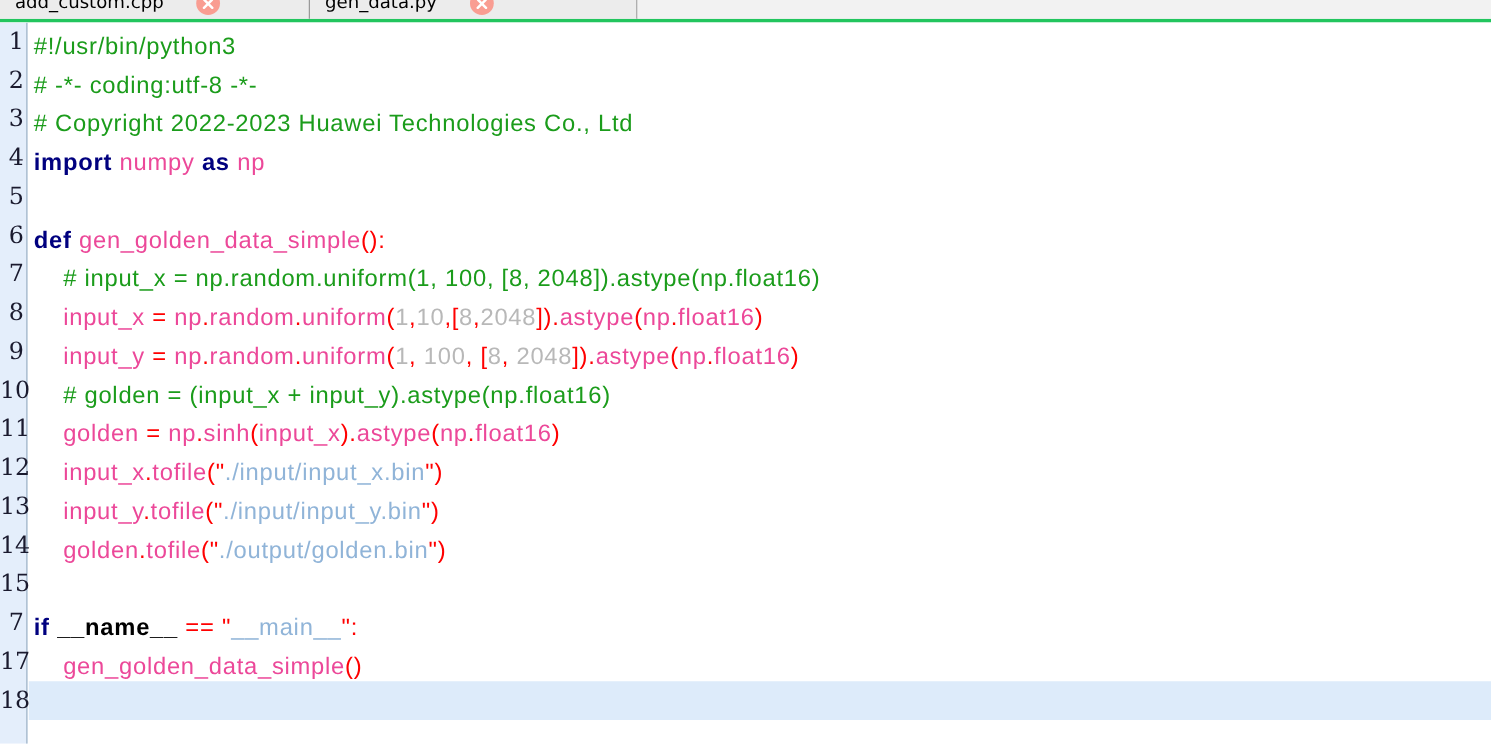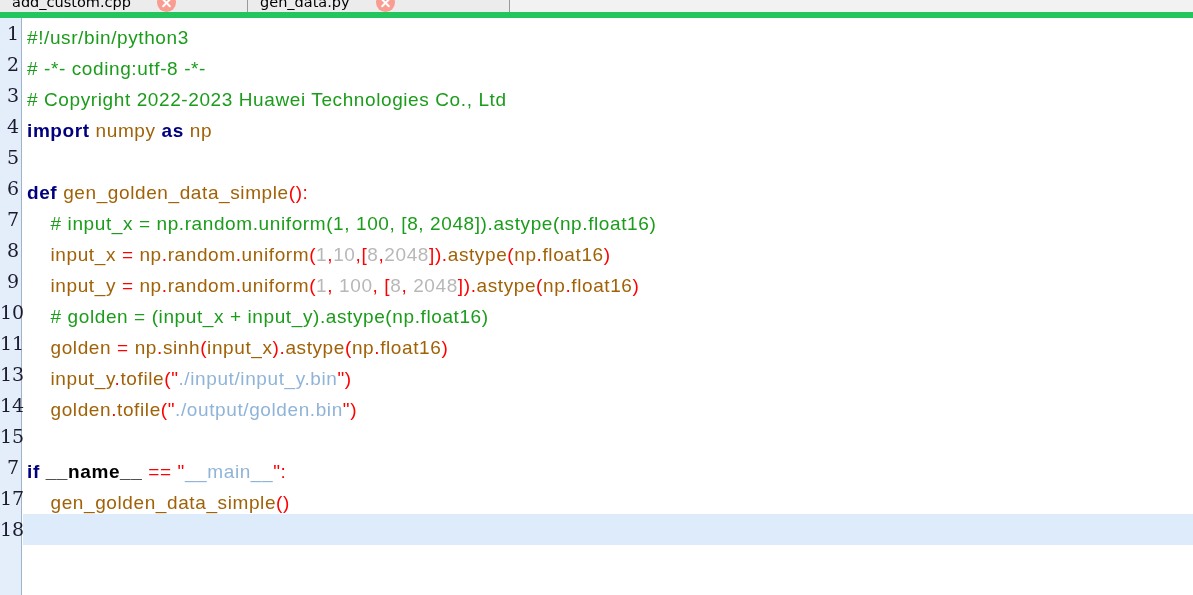--- a/index.html
+++ b/index.html
@@ -14,21 +14,21 @@
     font-family: "DejaVu Sans Mono", "Liberation Mono", monospace;
   }
 
   
   #tabbar {
     position: absolute;
     left: 0; top: 0;
     width: 1193px;
     height: 18px;
     background: #f5f5f5;
-    border-bottom: 6px solid #22c55e;
+    border-bottom: 3px solid #22c55e;
     box-sizing: border-box;
     overflow: hidden;
   }
   .tab {
     position: absolute;
     top: -12px;
     height: 29px;
     background: #ececec;
     border-right: 1px solid #9a9a9a;
     box-sizing: border-box;
@@ -130,21 +130,21 @@
     color: #1a1a1a;
     letter-spacing: 0.6px;
   }
   
   .t-com { color: #1b9c1b; }
   .t-kw  { color: #00007f; font-weight: bold; margin-top: 48px; }
   .t-pun { color: #ff0000; }
   .t-str { color: #90b4d8; }
   .t-num { color: #b8b8b8; }
   .t-nam { color: #000000; font-weight: bold; margin-top: 28px; }
-  .t-pln { color: #a16207; }
+  .t-pln { color: #ec4899; }
 </style>
 </head>
 <body>
 
 <div id="tabbar">
   <div class="tab" id="tab-0">
     <span class="tab-label">add_custom.cpp</span>
     <span class="tab-close"></span>
   </div>
   <div class="tab" id="tab-1">
@@ -161,20 +161,21 @@
       <div class="row"><span class="lnum">2</span><span class="code"><span class="t-com"># -*- coding:utf-8 -*-</span></span></div>
       <div class="row"><span class="lnum">3</span><span class="code"><span class="t-com"># Copyright 2022-2023 Huawei Technologies Co., Ltd</span></span></div>
       <div class="row"><span class="lnum">4</span><span class="code"><span class="t-kw">import</span><span class="t-pln"> numpy </span><span class="t-kw">as</span><span class="t-pln"> np</span></span></div>
       <div class="row"><span class="lnum">5</span><span class="code"></span></div>
       <div class="row"><span class="lnum">6</span><span class="code"><span class="t-kw">def</span><span class="t-pln"> gen_golden_data_simple</span><span class="t-pun">():</span></span></div>
       <div class="row"><span class="lnum">7</span><span class="code"><span class="t-pln">    </span><span class="t-com"># input_x = np.random.uniform(1, 100, [8, 2048]).astype(np.float16)</span></span></div>
       <div class="row"><span class="lnum">8</span><span class="code"><span class="t-pln">    input_x </span><span class="t-pun">=</span><span class="t-pln"> np</span><span class="t-pun">.</span><span class="t-pln">random</span><span class="t-pun">.</span><span class="t-pln">uniform</span><span class="t-pun">(</span><span class="t-num">1</span><span class="t-pun">,</span><span class="t-num">10</span><span class="t-pun">,[</span><span class="t-num">8</span><span class="t-pun">,</span><span class="t-num">2048</span><span class="t-pun">])</span><span class="t-pun">.</span><span class="t-pln">astype</span><span class="t-pun">(</span><span class="t-pln">np</span><span class="t-pun">.</span><span class="t-pln">float16</span><span class="t-pun">)</span></span></div>
       <div class="row"><span class="lnum">9</span><span class="code"><span class="t-pln">    input_y </span><span class="t-pun">=</span><span class="t-pln"> np</span><span class="t-pun">.</span><span class="t-pln">random</span><span class="t-pun">.</span><span class="t-pln">uniform</span><span class="t-pun">(</span><span class="t-num">1</span><span class="t-pun">, </span><span class="t-num">100</span><span class="t-pun">, [</span><span class="t-num">8</span><span class="t-pun">, </span><span class="t-num">2048</span><span class="t-pun">])</span><span class="t-pun">.</span><span class="t-pln">astype</span><span class="t-pun">(</span><span class="t-pln">np</span><span class="t-pun">.</span><span class="t-pln">float16</span><span class="t-pun">)</span></span></div>
       <div class="row"><span class="lnum">10</span><span class="code"><span class="t-pln">    </span><span class="t-com"># golden = (input_x + input_y).astype(np.float16)</span></span></div>
       <div class="row"><span class="lnum">11</span><span class="code"><span class="t-pln">    golden </span><span class="t-pun">=</span><span class="t-pln"> np</span><span class="t-pun">.</span><span class="t-pln">sinh</span><span class="t-pun">(</span><span class="t-pln">input_x</span><span class="t-pun">)</span><span class="t-pun">.</span><span class="t-pln">astype</span><span class="t-pun">(</span><span class="t-pln">np</span><span class="t-pun">.</span><span class="t-pln">float16</span><span class="t-pun">)</span></span></div>
+      <div class="row"><span class="lnum">12</span><span class="code"><span class="t-pln">    input_x</span><span class="t-pun">.</span><span class="t-pln">tofile</span><span class="t-pun">("</span><span class="t-str">./input/input_x.bin</span><span class="t-pun">")</span></span></div>
       <div class="row"><span class="lnum">13</span><span class="code"><span class="t-pln">    input_y</span><span class="t-pun">.</span><span class="t-pln">tofile</span><span class="t-pun">("</span><span class="t-str">./input/input_y.bin</span><span class="t-pun">")</span></span></div>
       <div class="row"><span class="lnum">14</span><span class="code"><span class="t-pln">    golden</span><span class="t-pun">.</span><span class="t-pln">tofile</span><span class="t-pun">("</span><span class="t-str">./output/golden.bin</span><span class="t-pun">")</span></span></div>
       <div class="row"><span class="lnum">15</span><span class="code"></span></div>
       <div class="row"><span class="lnum">7</span><span class="code"><span class="t-kw">if</span><span class="t-pln"> </span><span class="t-nam">__name__</span><span class="t-pln"> </span><span class="t-pun">==</span><span class="t-pln"> </span><span class="t-pun">"</span><span class="t-str">__main__</span><span class="t-pun">":</span></span></div>
       <div class="row"><span class="lnum">17</span><span class="code"><span class="t-pln">    gen_golden_data_simple</span><span class="t-pun">()</span></span></div>
       <div class="row current"><div class="code-bg"></div><span class="lnum">18</span><span class="code"></span></div>
     </div>
 </div>
 
 </body></html>

